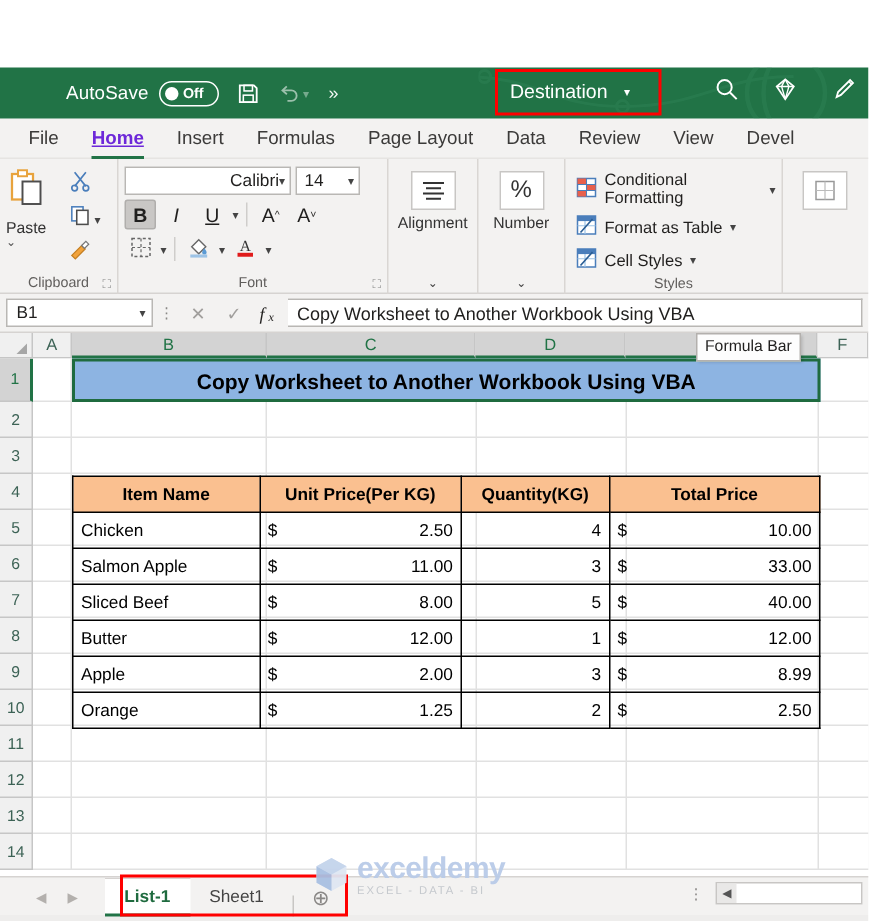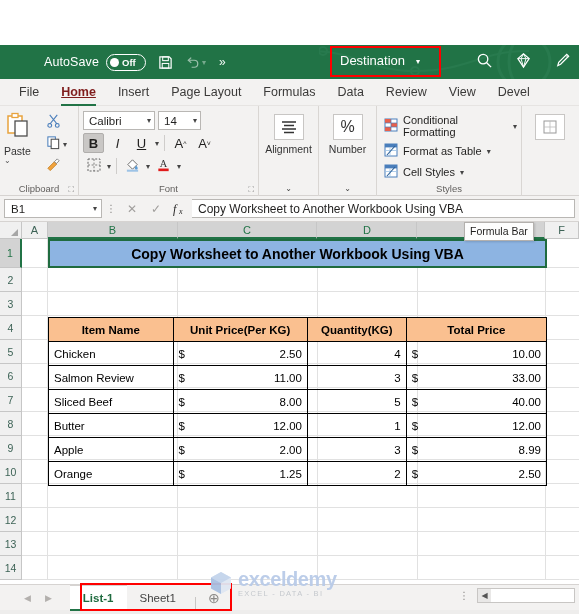--- a/index.html
+++ b/index.html
@@ -45,21 +45,21 @@
   
   .ribbon-tabs {
     height: 27px; background: #f3f2f1;
     display: flex; align-items: center; padding-left: 8px; gap: 0;
     border-bottom: 1px solid #e6e4e2;
   }
   .rtab {
     font-size: 12.5px; color: #3b3a39; padding: 4px 11px 4px 11px;
     position: relative; white-space: nowrap;
   }
-  .rtab.active { color: #7f1d1d; font-weight: 600; text-decoration: underline; }
+  .rtab.active { color: #6d28d9; font-weight: 600; text-decoration: underline; }
   .rtab.active::after {
     content: ""; position: absolute; bottom: -3px; left: 11px; right: 11px;
     height: 2.5px; background: #217346;
   }
 
   
   .ribbon {
     height: 90px; background: #f3f2f1; display: flex;
     border-bottom: 1px solid #d6d3d1; position: relative;
   }
@@ -81,21 +81,21 @@
   .clip-row { display: flex; align-items: center; gap: 2px; }
 
   
   .g-font { width: 180px; }
   .font-rows { display: flex; flex-direction: column; gap: 3px; width: 100%; padding-top: 1px; }
   .font-row { display: flex; align-items: center; gap: 3px; }
   .fontbox {
     height: 19px; background: #fff; border: 1px solid #b9b7b4;
     display: flex; align-items: center; padding: 0 3px 0 5px; font-size: 11.5px; color: #201f1e;
   }
-  .fontbox.name { width: 72px; justify-content: space-between; }
+  .fontbox.name { width: 111px; justify-content: flex-end; }
   .fontbox.size { width: 43px; justify-content: space-between; }
   .fbtn {
     width: 21px; height: 20px; display: flex; align-items: center; justify-content: center;
     font-size: 13px; color: #201f1e; border-radius: 2px;
   }
   .fbtn.on { background: #c9c7c5; border: 1px solid #b0aeac; }
   .vsep { width: 1px; height: 16px; background: #cfcdcb; margin: 0 2px; }
   .mini-caret { font-size: 8px; color: #444; }
 
   
@@ -287,22 +287,22 @@
             <path d="M12.5 3.5 14.5 5.5" stroke="#fff" stroke-width="1"></path>
           </svg>
       </span>
     </div>
   </div>
 
   <div class="ribbon-tabs">
     <div class="rtab">File</div>
     <div class="rtab active">Home</div>
     <div class="rtab">Insert</div>
+    <div class="rtab">Formulas</div>
     <div class="rtab">Page Layout</div>
-    <div class="rtab">Formulas</div>
     <div class="rtab">Data</div>
     <div class="rtab">Review</div>
     <div class="rtab">View</div>
     <div class="rtab">Devel</div>
   </div>
 
   <div class="ribbon">
 
     <div class="rgroup g-clipboard">
       <div class="rgroup-body">
@@ -696,21 +696,21 @@
             </tr>
           </thead>
           <tbody>
             <tr>
               <td class="td-item">Chicken</td>
               <td class="td-money"><span class="dollar">$</span><span>2.50</span></td>
               <td class="td-qty">4</td>
               <td class="td-money"><span class="dollar">$</span><span>10.00</span></td>
             </tr>
             <tr>
-              <td class="td-item">Salmon Review</td>
+              <td class="td-item">Salmon Apple</td>
               <td class="td-money"><span class="dollar">$</span><span>11.00</span></td>
               <td class="td-qty">3</td>
               <td class="td-money"><span class="dollar">$</span><span>33.00</span></td>
             </tr>
             <tr>
               <td class="td-item">Sliced Beef</td>
               <td class="td-money"><span class="dollar">$</span><span>8.00</span></td>
               <td class="td-qty">5</td>
               <td class="td-money"><span class="dollar">$</span><span>40.00</span></td>
             </tr>

